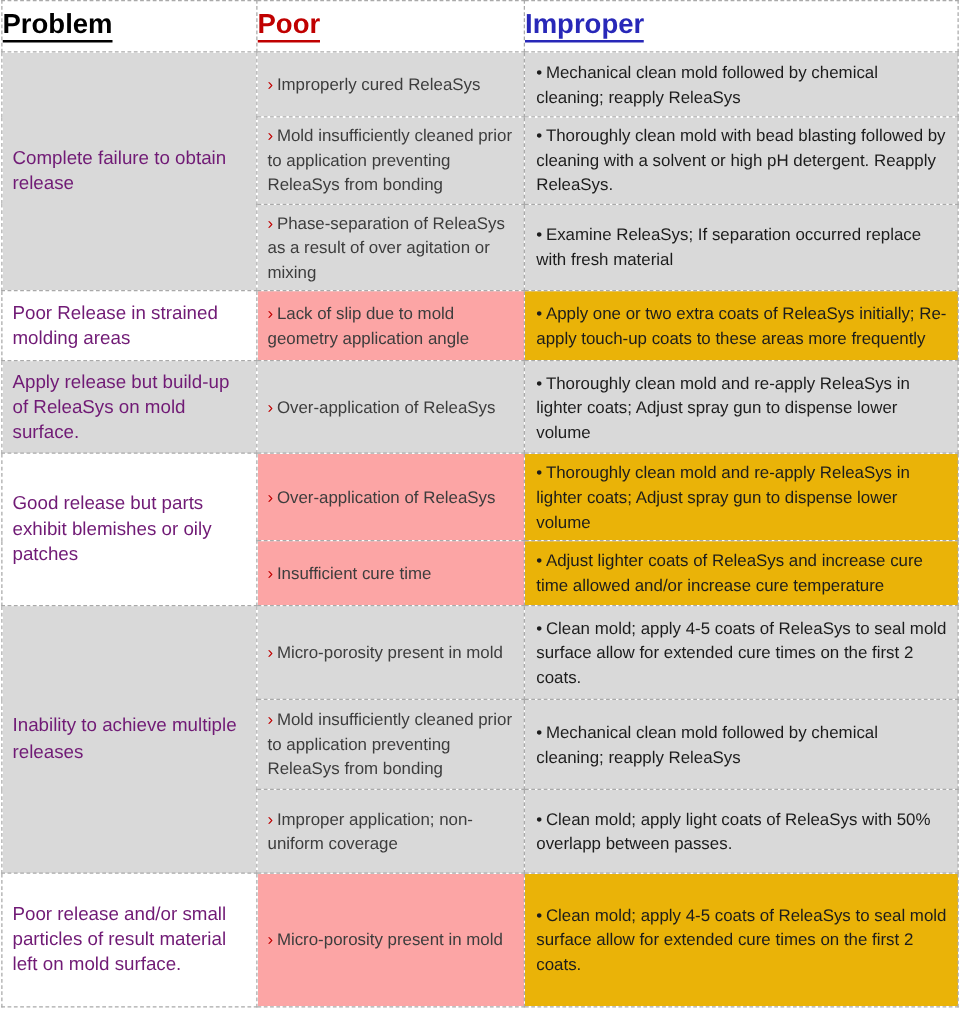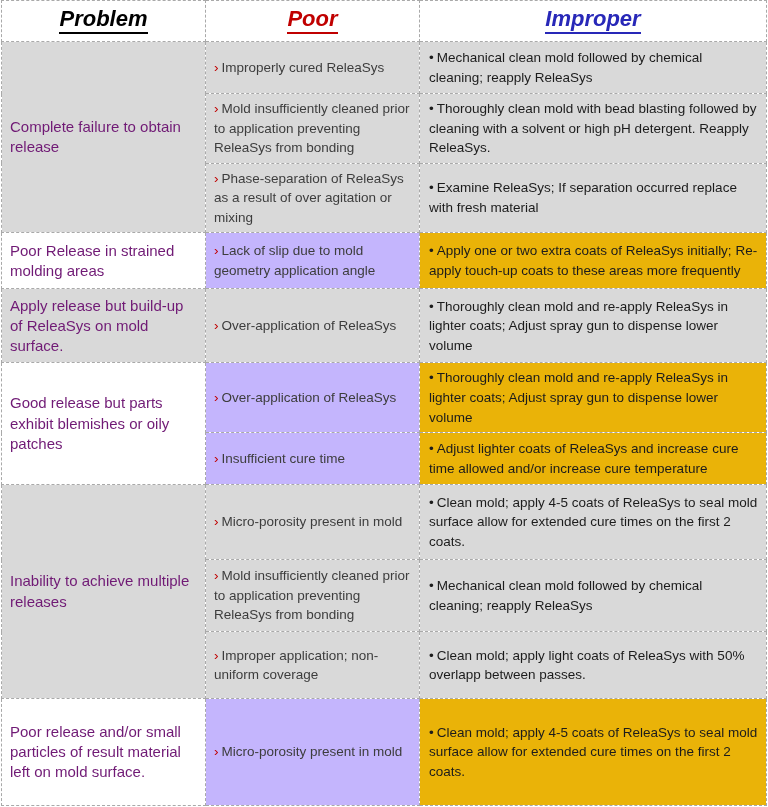--- a/index.html
+++ b/index.html
@@ -22,44 +22,43 @@
   table.trouble th,
   table.trouble td {
     border: 1px dashed #a9a9a9;
     vertical-align: middle;
     overflow: hidden;
   }
   th.hdr {
     background: #ffffff;
     font-size: 22px;
     font-weight: bold;
-    text-align: center;
+    text-align: left;
     padding: 4px 0 8px 0;
-    font-style: italic;
   }
   th.hdr .u {
     border-bottom: 2px solid currentColor;
     padding-bottom: 1px;
   }
   td.problem {
     font-weight: normal;
     font-size: 15px;
     line-height: 1.35;
     color: #701a75;
     text-align: left;
     padding: 4px 8px;
     background: #ffffff;
   }
   td.cause {
     font-size: 13.5px;
     line-height: 1.45;
     color: #3d3d3d;
     text-align: left;
     padding: 5px 5px 5px 8px;
-    background: #c4b5fd;
+    background: #fca5a5;
   }
   td.solution {
     font-size: 13.5px;
     line-height: 1.45;
     color: #1c1c1c;
     text-align: left;
     padding: 5px 6px 5px 9px;
     background: #eab308;
   }
   tr.shade td { background: #d9d9d9; }

